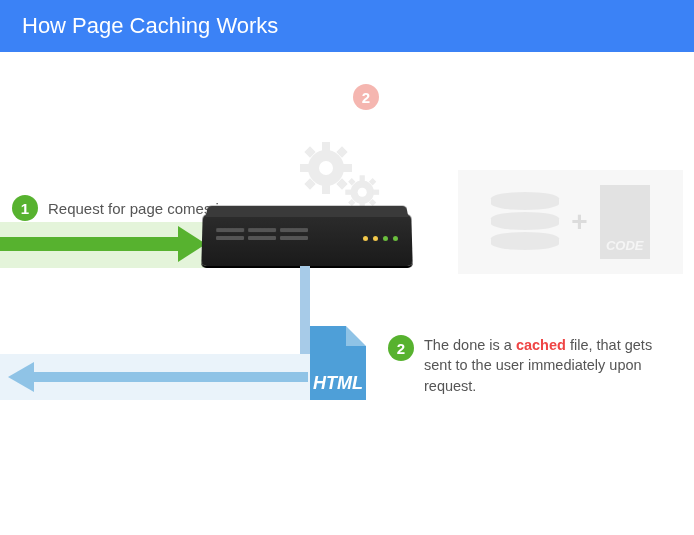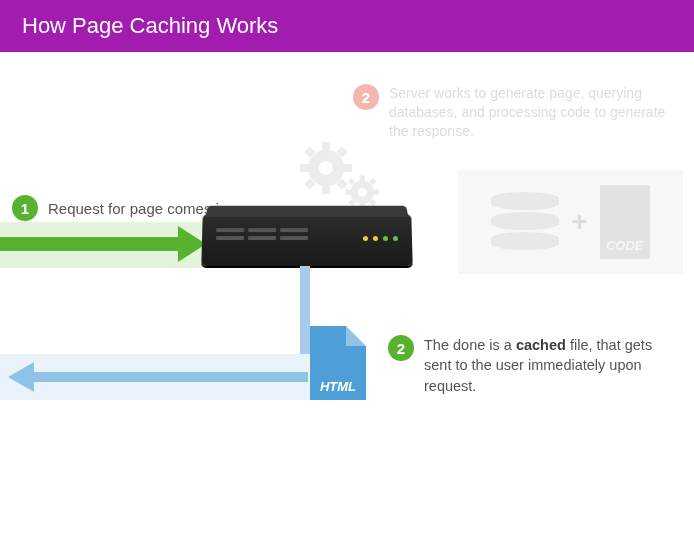--- a/index.html
+++ b/index.html
@@ -6,21 +6,21 @@
   body {
     width: 694px;
     height: 535px;
     font-family: "Segoe UI", "Helvetica Neue", Arial, sans-serif;
     background: #ffffff;
     position: relative;
     overflow: hidden;
     color: #4a4a4a;
   }
   .header {
-    background: #a21caf;
+    background: #3b82f6;
     height: 52px;
     display: flex;
     align-items: center;
     padding-left: 22px;
   }
   .header-title {
     color: #ffffff;
     font-size: 22px;
     font-weight: 300;
   }
@@ -198,21 +198,21 @@
   .file-icon::after {
     content: "";
     position: absolute;
     top: 0; right: 0;
     border-top: 20px solid transparent;
     border-left: 20px solid #8fc3e6;
   }
   .file-label {
     color: #fff;
     font-style: italic;
-    font-size: 13px;
+    font-size: 18px;
     font-weight: bold;
   }
   
   .blue-band {
     position: absolute;
     top: 354px;
     left: 0;
     width: 310px;
     height: 46px;
     background: #eaf3fa;
@@ -242,32 +242,31 @@
     width: 290px;
     display: flex;
     gap: 10px;
   }
   .step2-text {
     font-size: 14.5px;
     color: #555;
     line-height: 1.4;
   }
   .step2-text p { margin-bottom: 14px; }
-  .cached { color: #404040; font-weight: bold; }
+  .cached { color: #ef4444; font-weight: bold; }
 </style>
 </head>
 <body>
 
 <div class="header">
   <div class="header-title">How Page Caching Works</div>
 </div>
 
 <div class="step2-faded">
   <div class="badge badge-faded">2</div>
-  <div class="step2-faded-text">Server works to generate page, querying databases, and processing code to generate the response.</div>
 </div>
 
 <div class="gears">
   <svg width="82" height="70" viewBox="0 0 82 70">
     <g fill="#ececec">
       <circle cx="28" cy="28" r="18"></circle>
       <g>
         <rect x="24" y="2" width="8" height="10"></rect>
         <rect x="24" y="44" width="8" height="10"></rect>
         <rect x="2" y="24" width="10" height="8"></rect>

